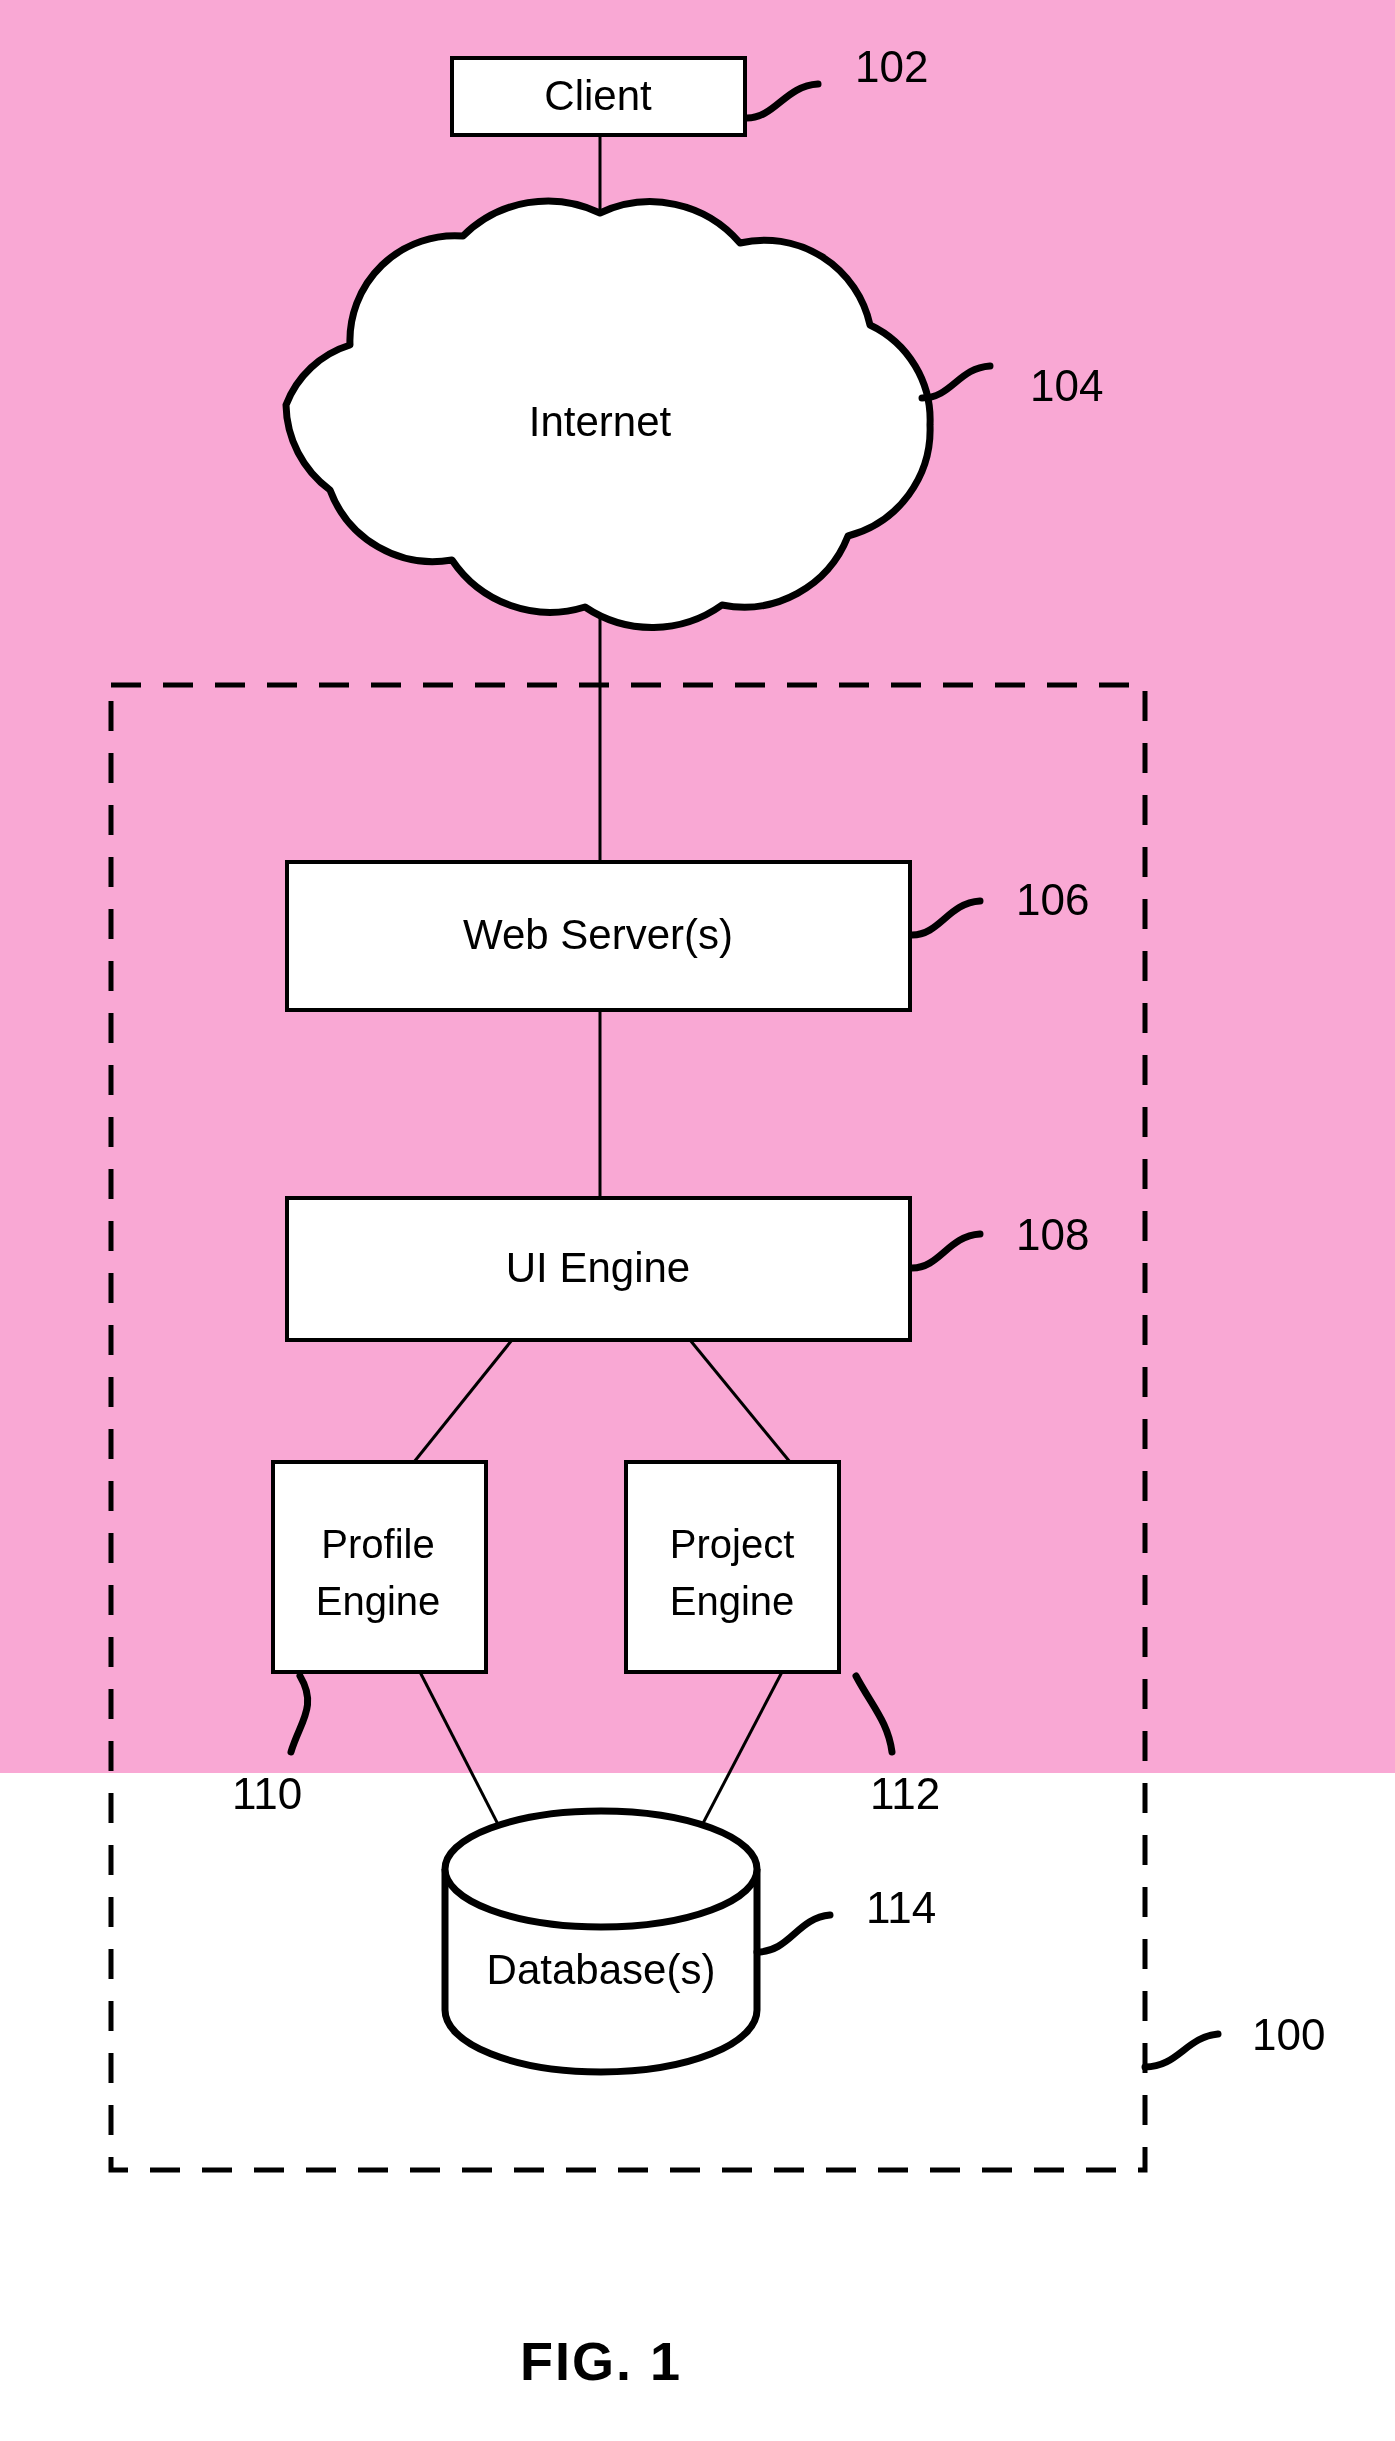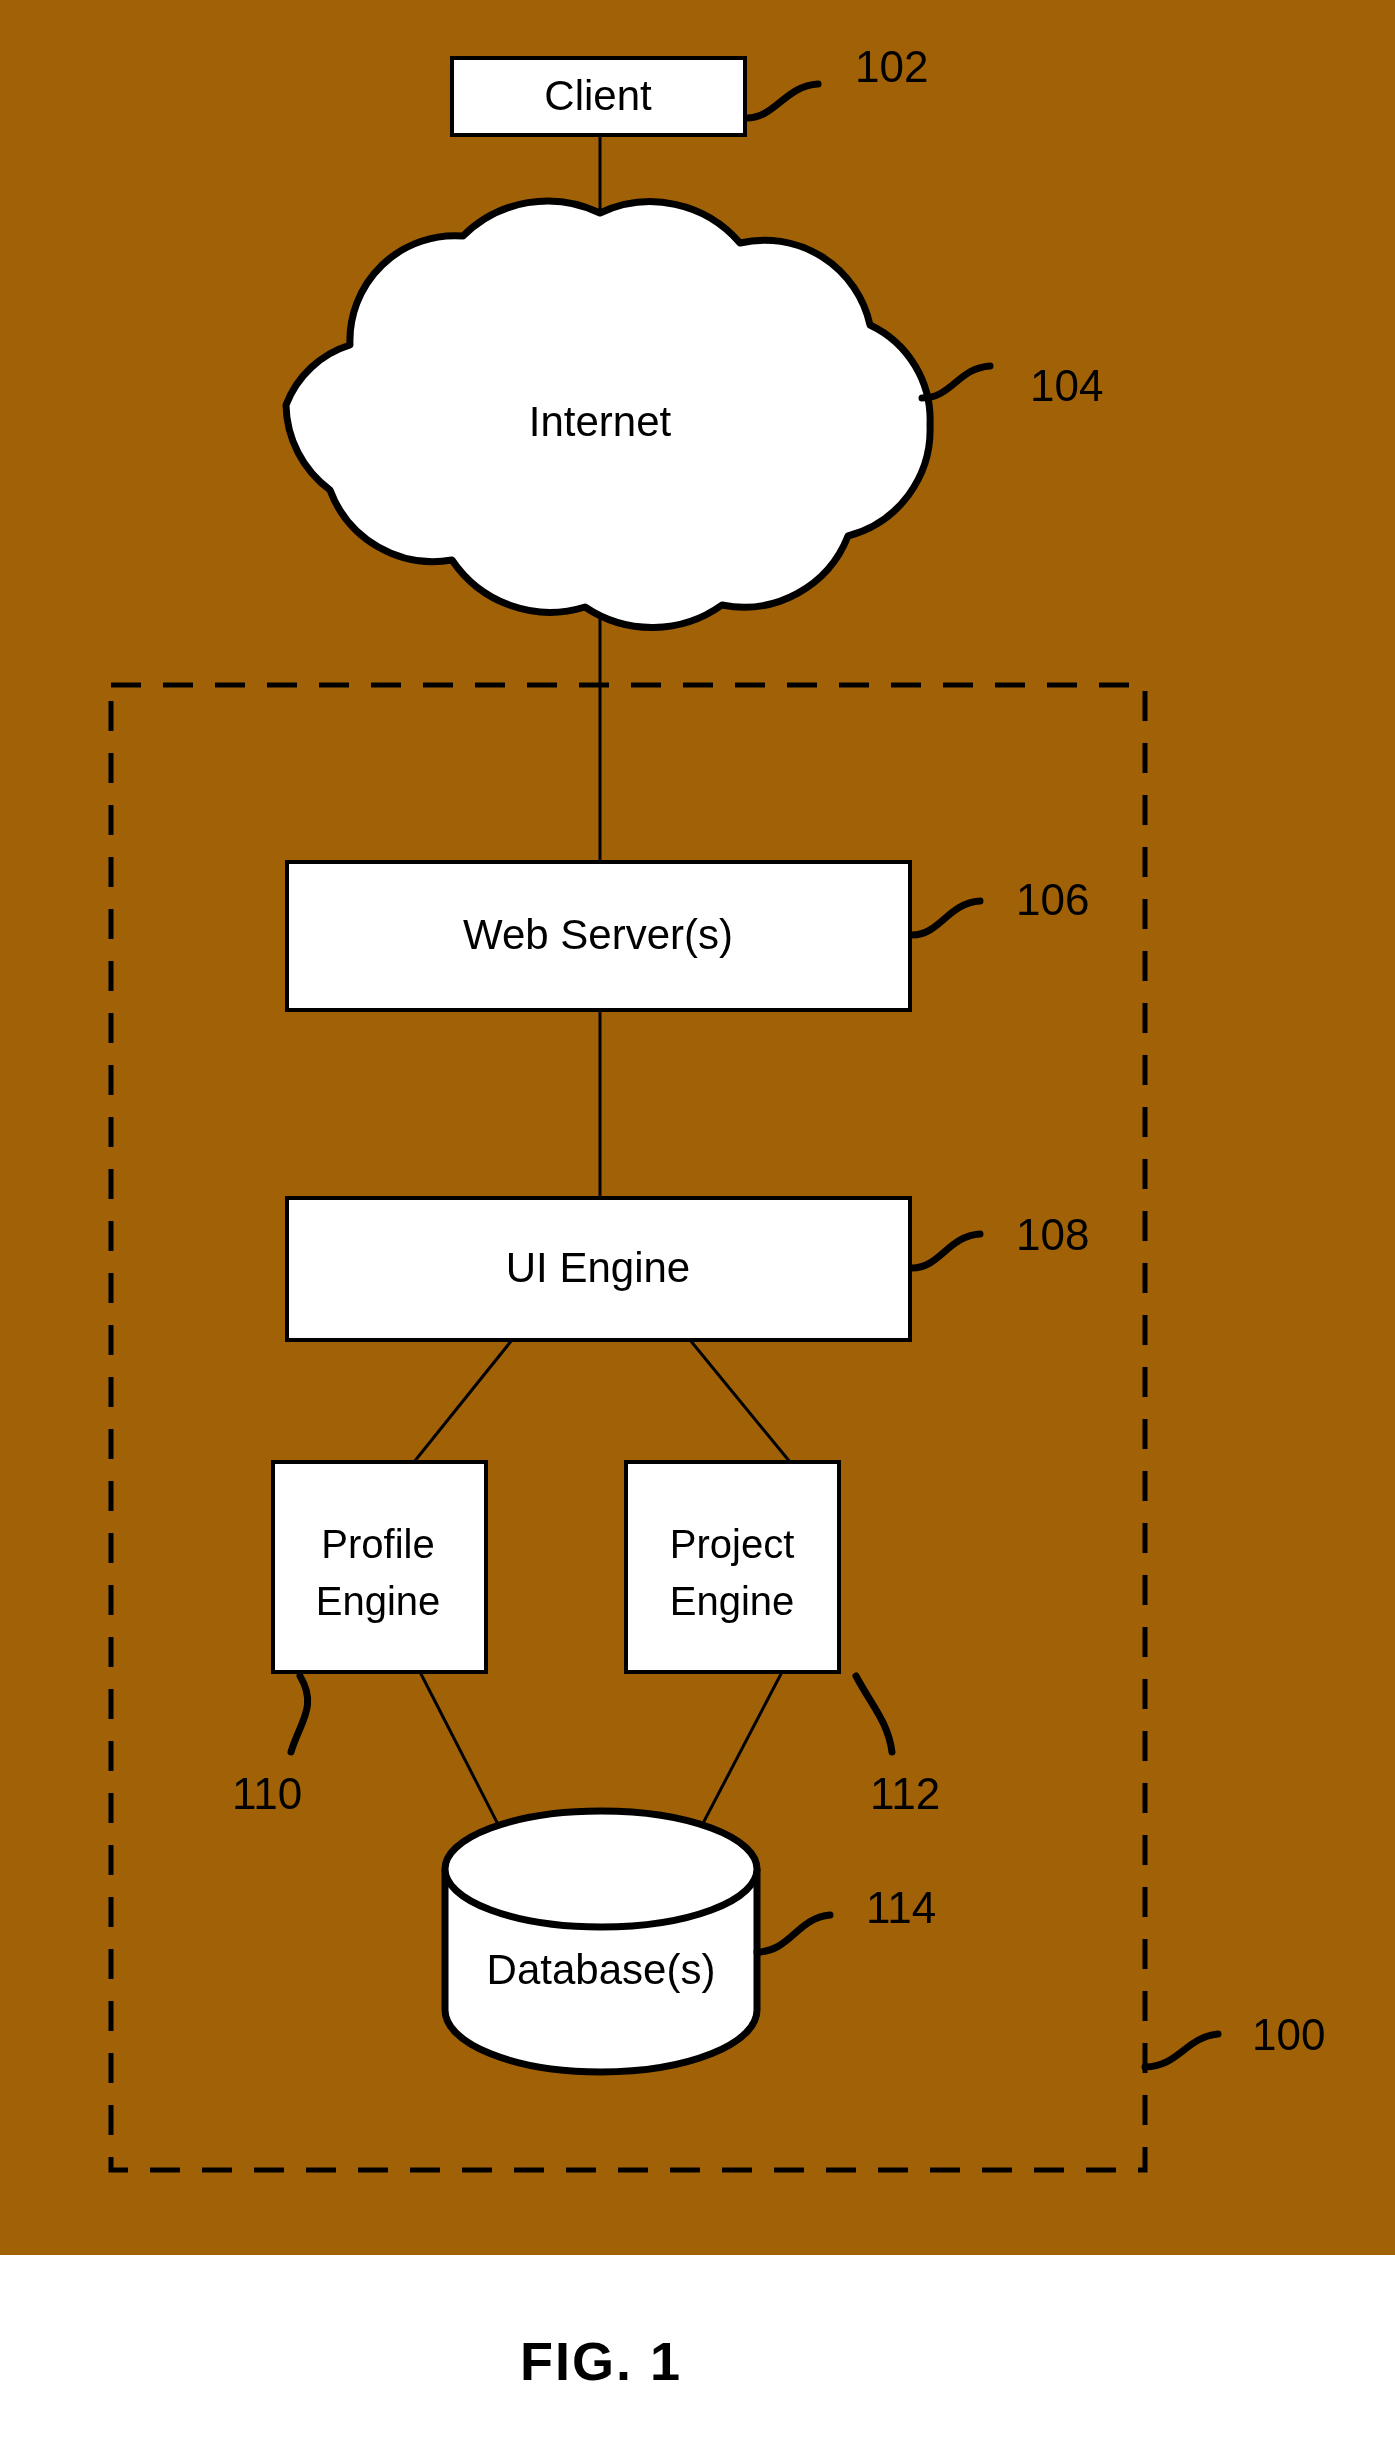--- a/index.html
+++ b/index.html
@@ -9,22 +9,22 @@
   }
   body {
     width: 1395px;
     height: 2441px;
     overflow: hidden;
     font-family: "Liberation Sans", sans-serif;
   }
   #figure-root {
     position: relative;
     width: 1395px;
-    height: 2255px;
-    background: #a16207;
+    height: 1773px;
+    background: #f9a8d4;
   }
   svg#diagram {
     position: absolute;
     top: 0;
     left: 0;
     width: 1395px;
     height: 2441px;
     display: block;
   }
   .node-shape {

